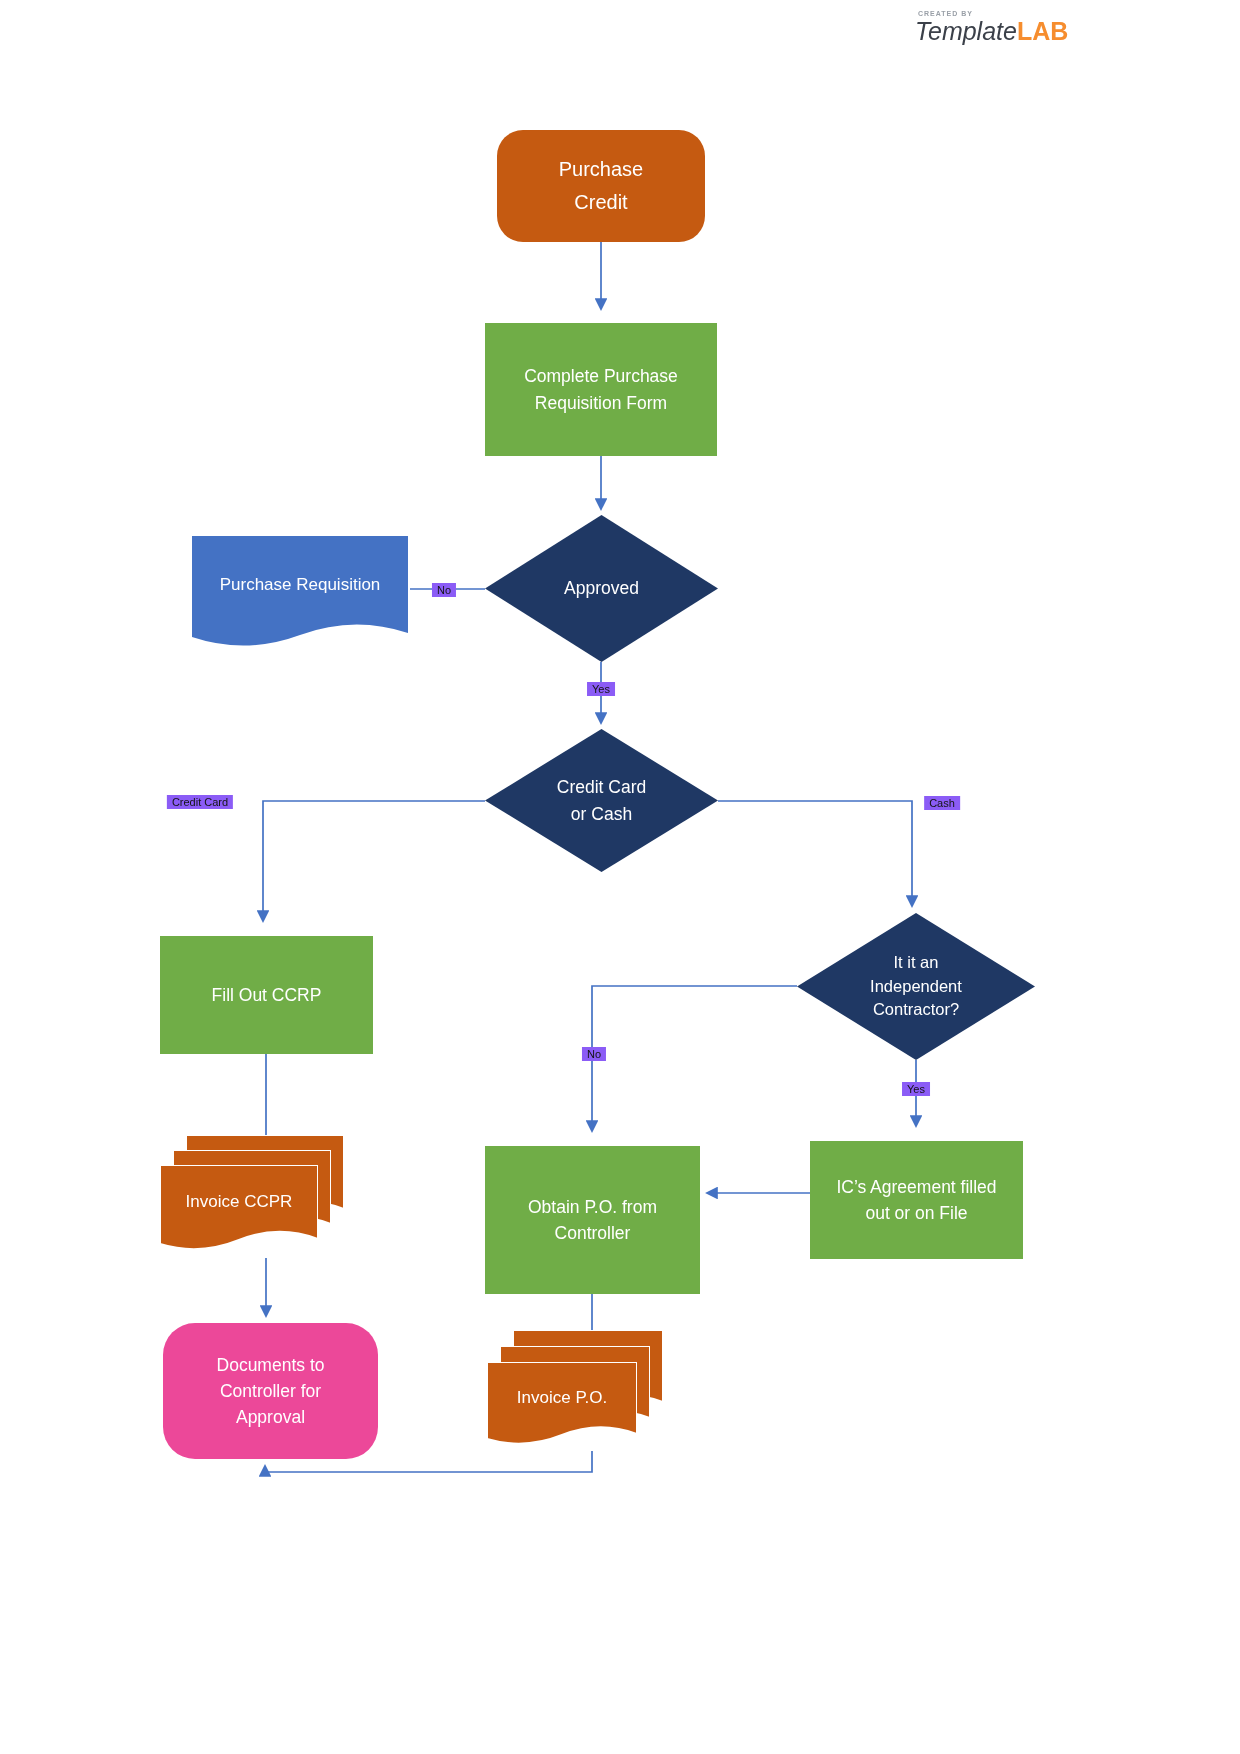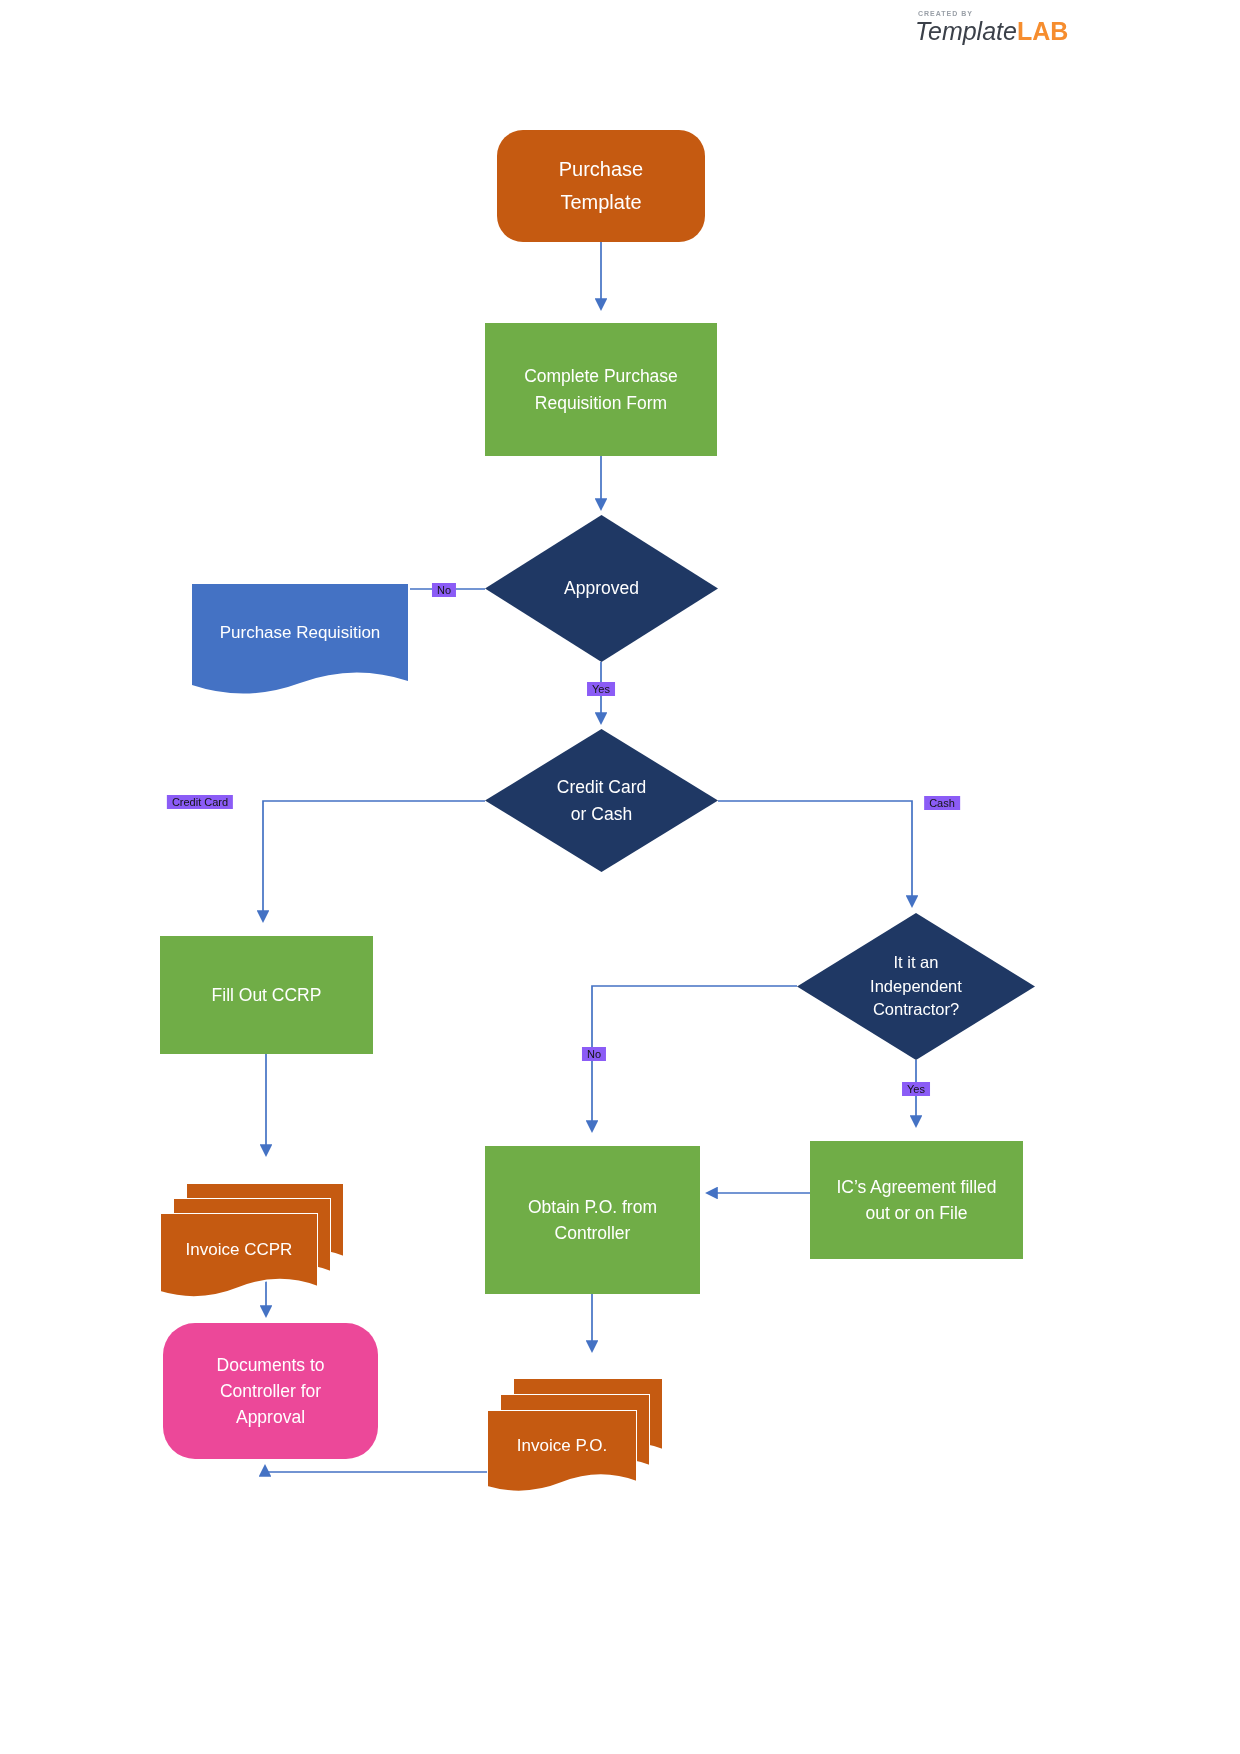--- a/index.html
+++ b/index.html
@@ -39,21 +39,21 @@
     clip-path:polygon(50% 0%,100% 50%,50% 100%,0% 50%);
   }
   .approved{left:485px;top:515px;width:233px;height:147px;}
   .credit-cash{left:485px;top:729px;width:233px;height:143px;}
   .contractor{left:797px;top:913px;width:238px;height:147px;font-size:16.5px;line-height:1.45;}
   .olive{
     left:163px;top:1323px;width:215px;height:136px;background:#ec4899;
     border-radius:32px;
   }
   
-  .doc,.stack{position:absolute;margin-top:48px;}
+  .doc,.stack{position:absolute;}
   .doc svg,.stack svg{display:block;}
   .stack svg{position:absolute;}
   .doc-label{
     position:absolute;left:0;top:0;width:100%;display:flex;align-items:center;
     justify-content:center;color:#fff;font-size:17px;text-align:center;
   }
   
   .connectors{position:absolute;left:0;top:0;pointer-events:none;}
   .edge-label{
     position:absolute;transform:translate(-50%,-50%);background:#8b5cf6;
@@ -88,21 +88,21 @@
       <path d="M266 1258 V1316" marker-end="url(#arrow)"></path>
       <path d="M797 986 H592 V1131" marker-end="url(#arrow)"></path>
       <path d="M916 1060 V1126" marker-end="url(#arrow)"></path>
       <path d="M810 1193 H707" marker-end="url(#arrow)"></path>
       <path d="M592 1255 V1351" marker-end="url(#arrow)"></path>
       <path d="M592 1451 V1472 H265 V1466" marker-end="url(#arrow)"></path>
     </g>
   </svg>
 
   <div class="node start">Purchase
-Template</div>
+Credit</div>
 
   <div class="node green complete-form">Complete Purchase
 Requisition Form</div>
 
   <div class="node diamond approved">Approved</div>
 
   <div class="doc" style="left:192px;top:536px;width:216px;height:122px">
     <svg width="216" height="122" viewBox="0 0 216 122">
       <path d="M0 0 H216 V97 Q162 79 108 99 Q54 119 0 101 Z" fill="#4472C4"></path>
     </svg>

